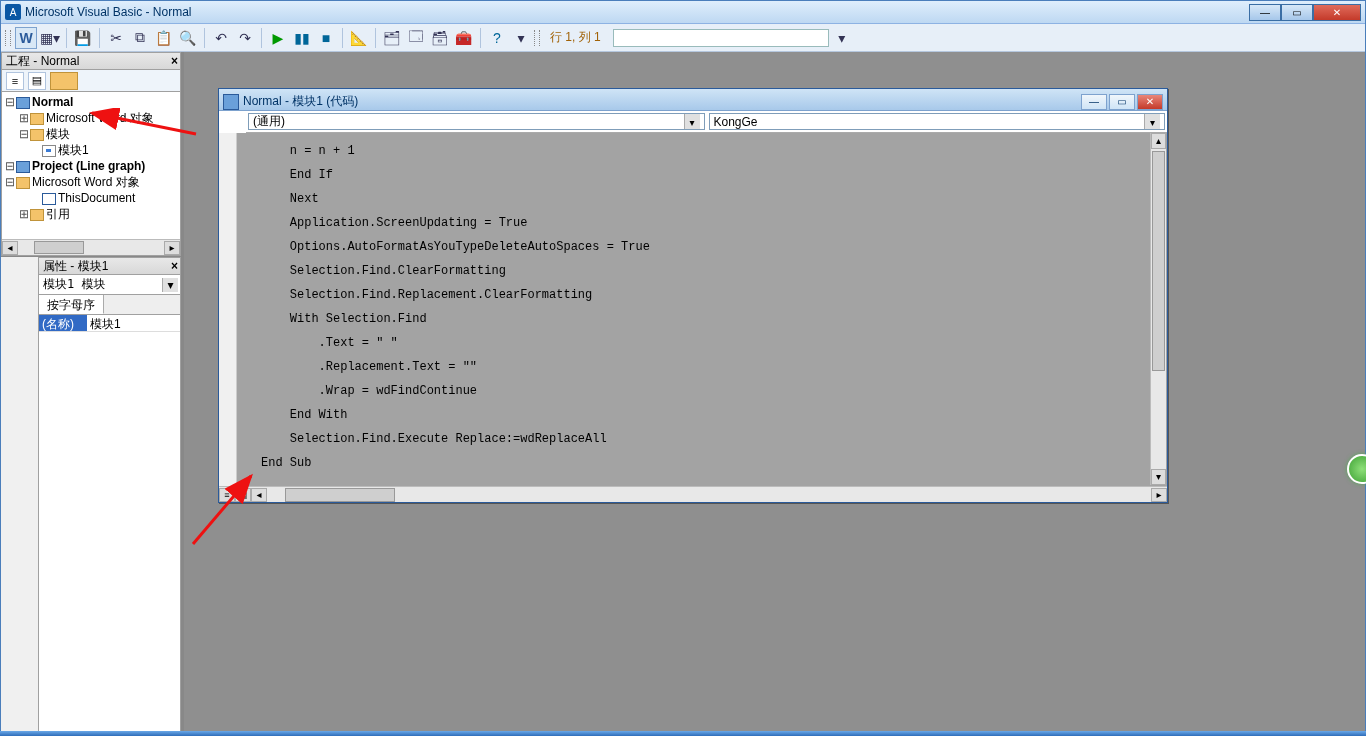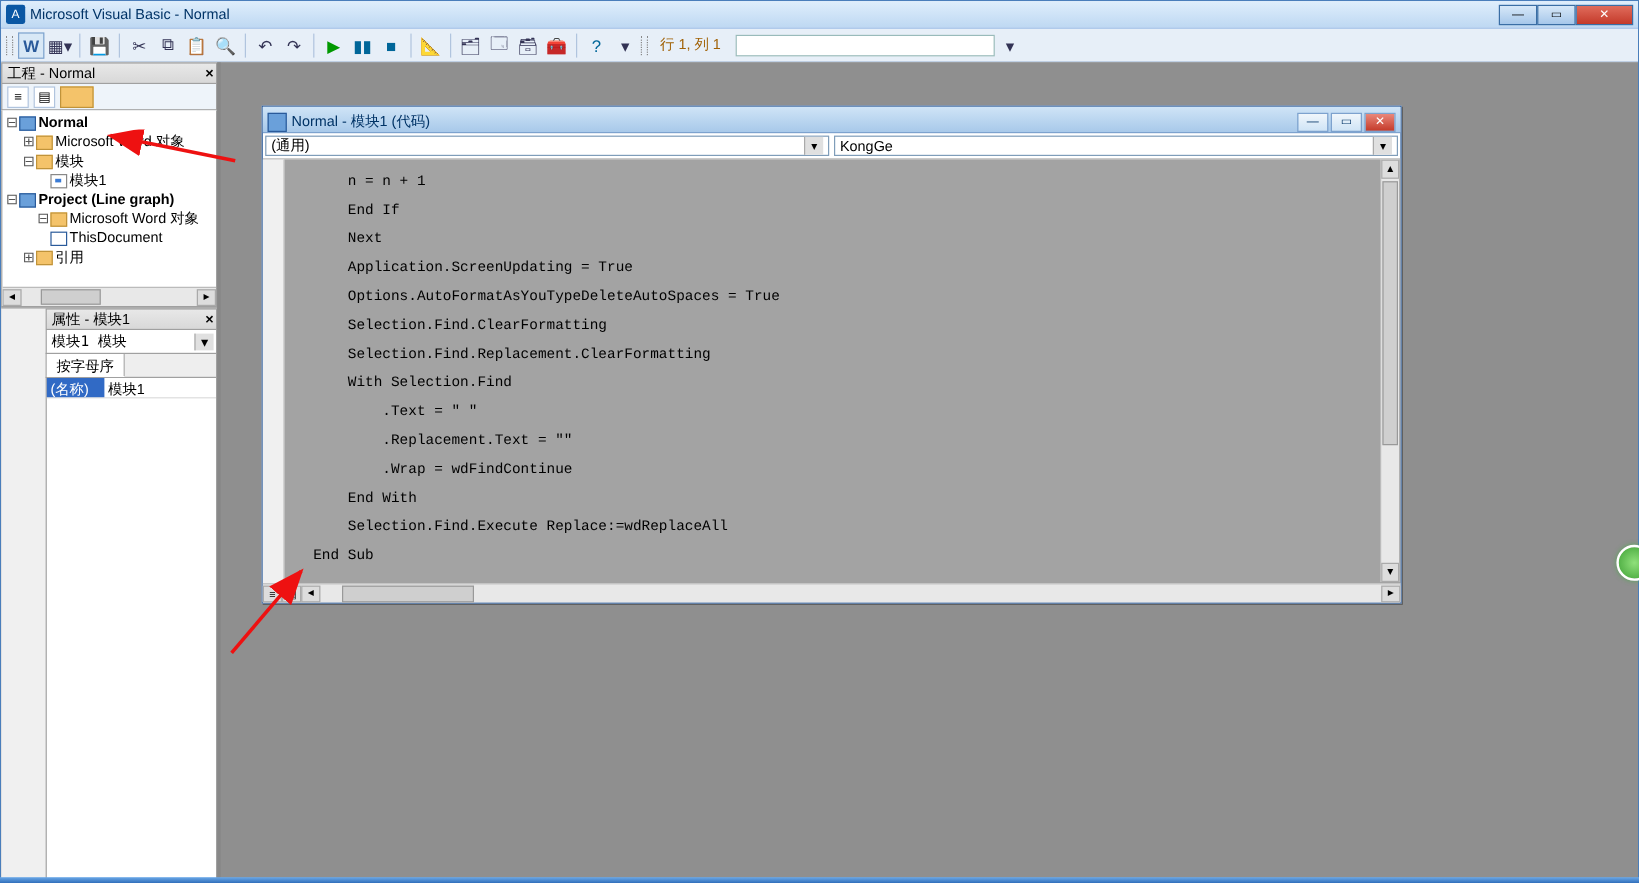--- a/index.html
+++ b/index.html
@@ -73,21 +73,21 @@
 .prop-row .v { flex:1; padding:1px 3px;}
 
 
 .mdi { flex:1; position:relative; background:#8f8f8f; border-left:3px solid #888;}
 .codewnd { position:absolute; left:34px; top:36px; width:950px; height:415px; background:#fff; border:1px solid #2a5a9a; box-shadow: 1px 1px 0 #555; display:flex; flex-direction:column;}
 .codewnd .ctitle { height:22px; background:linear-gradient(#cfe4f6,#a8c9ea); display:flex; align-items:flex-end; padding:0 4px; color:#003366; border-bottom:1px solid #7da2ce;}
 .codewnd .ctitle .ic { width:16px;height:16px; background:#6aa0da; border:1px solid #2a5a9a; margin-right:4px;}
 .codewnd .ctitle .spacer { flex:1;}
 .codewnd .ctitle .cb { width:26px; height:16px; border:1px solid #7da2ce; background:linear-gradient(#f0f6fb,#cfe4f6); margin-left:2px; text-align:center; font-size:10px; line-height:14px; cursor:default;}
 .codewnd .ctitle .cb.close { background:linear-gradient(#e9877a,#c43a2a); color:#fff;}
-.codewnd .dds { height:22px; display:flex; border-bottom:1px solid #aaa;}
+.codewnd .dds { height:22px; display:flex; border-bottom:1px solid #aaa;margin-left:27px;}
 .codewnd .dds .dd { flex:1; margin:2px; background:#fff; border:1px solid #7f9db9; display:flex; align-items:center; padding:0 4px; font-family:"SimSun",monospace;}
 .codewnd .dds .dd .arrow{ margin-left:auto; background:#e0e0e0; border-left:1px solid #aaa; width:16px; height:100%; text-align:center; font-size:10px; line-height:18px;}
 .codebody { flex:1; display:flex; min-height:0;}
 .gutter { width:18px; background:#f0f0f0; border-right:1px solid #ccc;}
 .code { flex:1; background:#a3a3a3; padding:6px 24px; font-family:Liberation Mono, monospace; font-size:12px; line-height:24px; white-space:pre; overflow:hidden; color:#000;}
 .codewnd .bscroll { height:16px; background:#e8e8e8; border-top:1px solid #bbb; display:flex; align-items:center; position:relative;}
 .codewnd .bscroll .corner { width:16px; height:14px; border:1px solid #aaa; background:#ddd; text-align:center; font-size:9px; line-height:12px;}
 .codewnd .bscroll .track { flex:1; position:relative; height:14px;}
 .codewnd .bscroll .thumb { position:absolute; left:18px; width:110px; top:0; bottom:0; background:#cfcfcf; border:1px solid #999;}
 .codewnd .bscroll .ar { width:16px; height:14px; background:#ddd; border:1px solid #aaa; text-align:center; font-size:10px; line-height:12px;}
@@ -168,21 +168,21 @@
         <div class="pt">▤</div>
         <div class="folder"></div>
       </div>
 
       <div class="tree">
         <div class="node"><span class="tw">⊟</span><span class="ic proj"></span><span class="bold">Normal</span></div>
         <div class="node" style="padding-left:16px;"><span class="tw">⊞</span><span class="ic fold"></span><span>Microsoft Word 对象</span></div>
         <div class="node" style="padding-left:16px;"><span class="tw">⊟</span><span class="ic fold"></span><span>模块</span></div>
         <div class="node" style="padding-left:40px;"><span class="ic mod"></span><span>模块1</span></div>
         <div class="node"><span class="tw">⊟</span><span class="ic proj"></span><span class="bold">Project (Line graph)</span></div>
-        <div class="node" style="padding-left:16px;margin-left:12px;"><span class="tw">⊟</span><span class="ic fold"></span><span>Microsoft Word 对象</span></div>
+        <div class="node" style="padding-left:2px;"><span class="tw">⊟</span><span class="ic fold"></span><span>Microsoft Word 对象</span></div>
         <div class="node" style="padding-left:40px;"><span class="ic doc"></span><span>ThisDocument</span></div>
         <div class="node" style="padding-left:16px;"><span class="tw">⊞</span><span class="ic fold"></span><span>引用</span></div>
         <div class="hscroll">
           <div class="ar">◂</div>
           <div class="thumb"></div>
           <div class="ar r">▸</div>
         </div>
       </div>
 
       <div class="prop-wrap">

